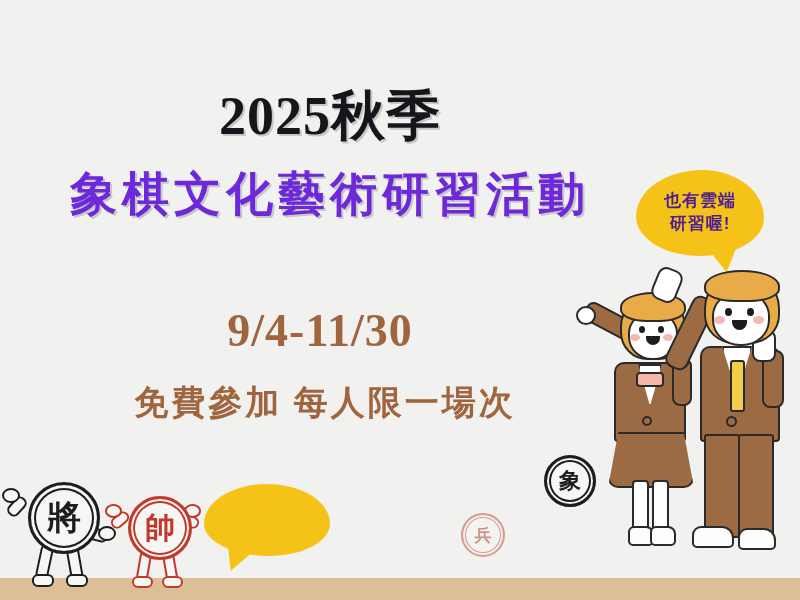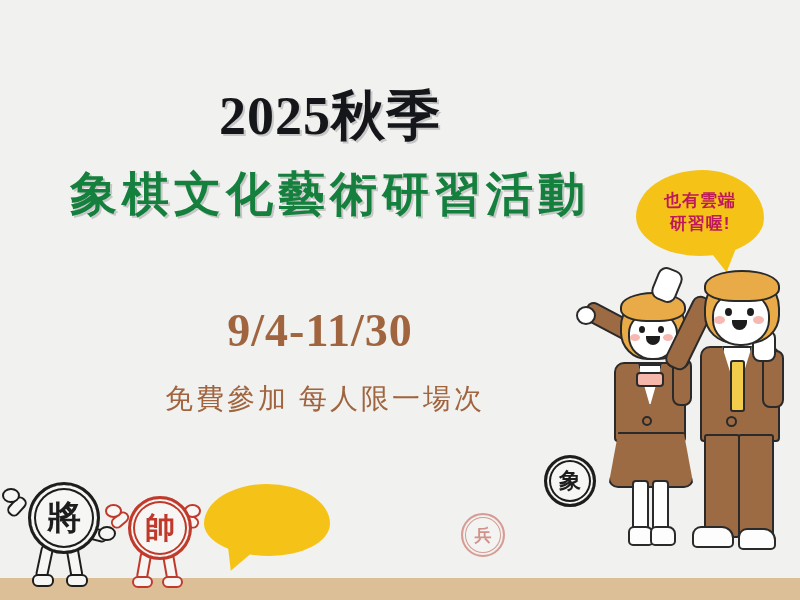--- a/index.html
+++ b/index.html
@@ -49,21 +49,21 @@
     color: #15161a;
     text-shadow: 2px 2px 0 rgba(120,120,130,0.35);
   }
   .title-line2 {
     margin-top: 24px;
     font-family: "Liberation Serif", "DejaVu Serif", serif;
     font-weight: bold;
     font-size: 47px;
     line-height: 1.08;
     letter-spacing: 5px;
-    color: #15803d;
+    color: #6d28d9;
     text-shadow: 2px 2px 0 rgba(120,120,130,0.35);
   }
 
   
   .date-line {
     position: absolute;
     left: 0;
     top: 304px;
     width: 640px;
     text-align: center;
@@ -73,36 +73,36 @@
     letter-spacing: 1px;
     color: #a0653f;
   }
   .note-line {
     position: absolute;
     left: 0;
     top: 380px;
     width: 650px;
     text-align: center;
     font-family: "Liberation Serif", "DejaVu Serif", serif;
-    font-weight: normal;
-    font-size: 28px;
+    font-weight: bold;
+    font-size: 34px;
     letter-spacing: 3px;
     color: #a0653f;
   }
 
   
   .bubble {
     position: absolute;
     background: #f5c318;
     display: flex;
     flex-direction: column;
     align-items: center;
     justify-content: center;
     text-align: center;
-    color: #be185d;
+    color: #4c1d95;
     font-family: "Liberation Sans", "DejaVu Sans", sans-serif;
     font-weight: bold;
   }
   .bubble-cloud {
     left: 636px;
     top: 170px;
     width: 128px;
     height: 86px;
     border-radius: 52% 48% 50% 50% / 54% 56% 44% 46%;
     font-size: 17px;

